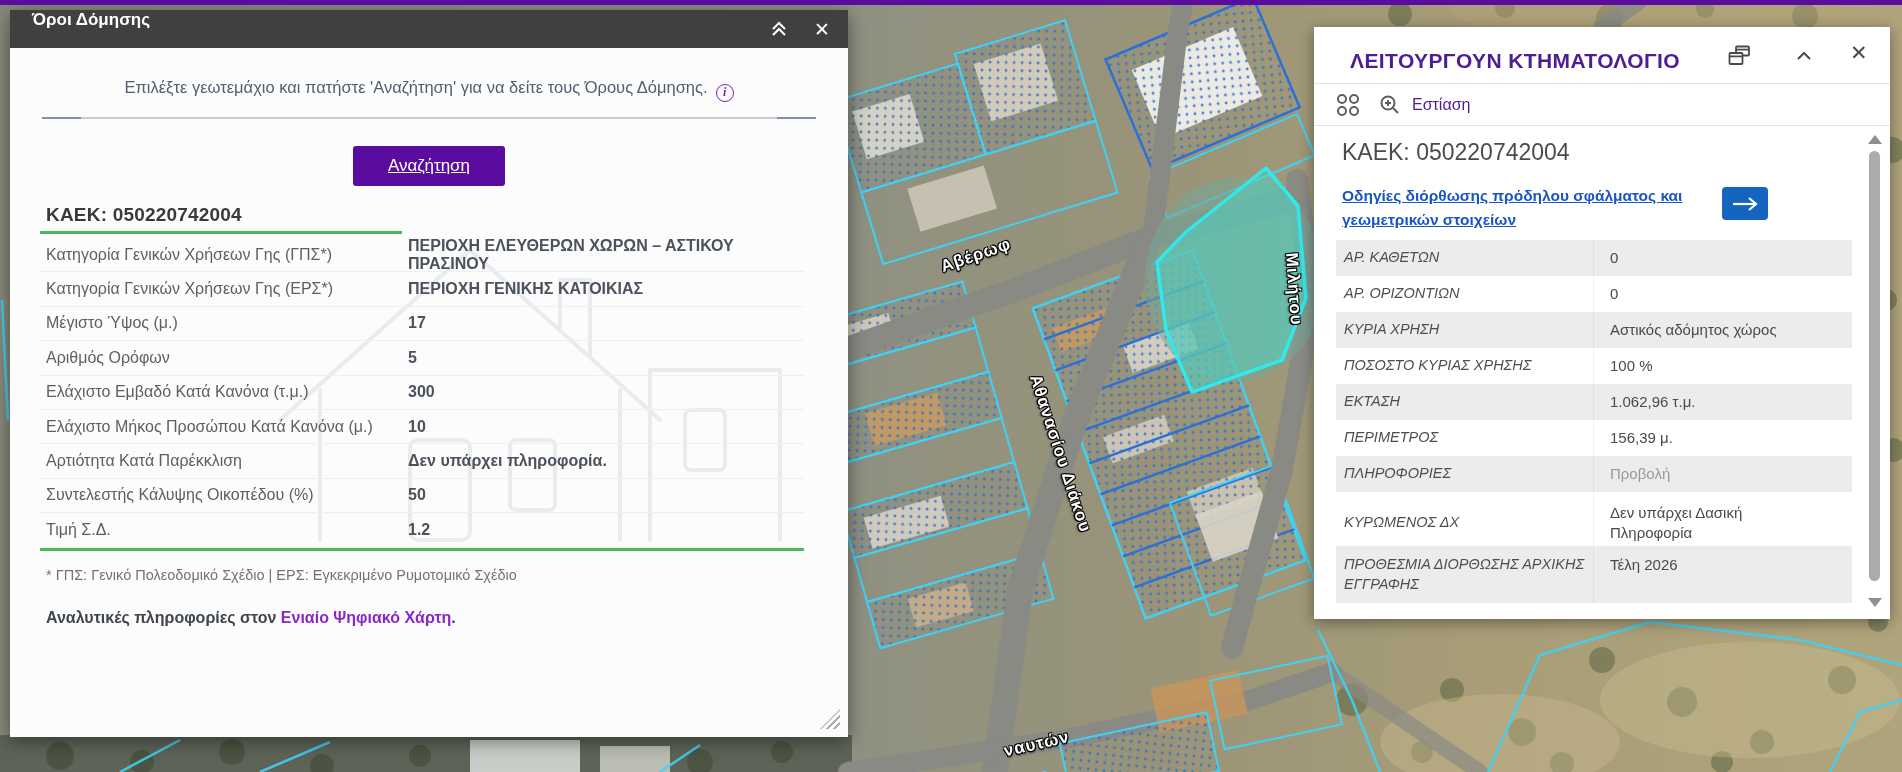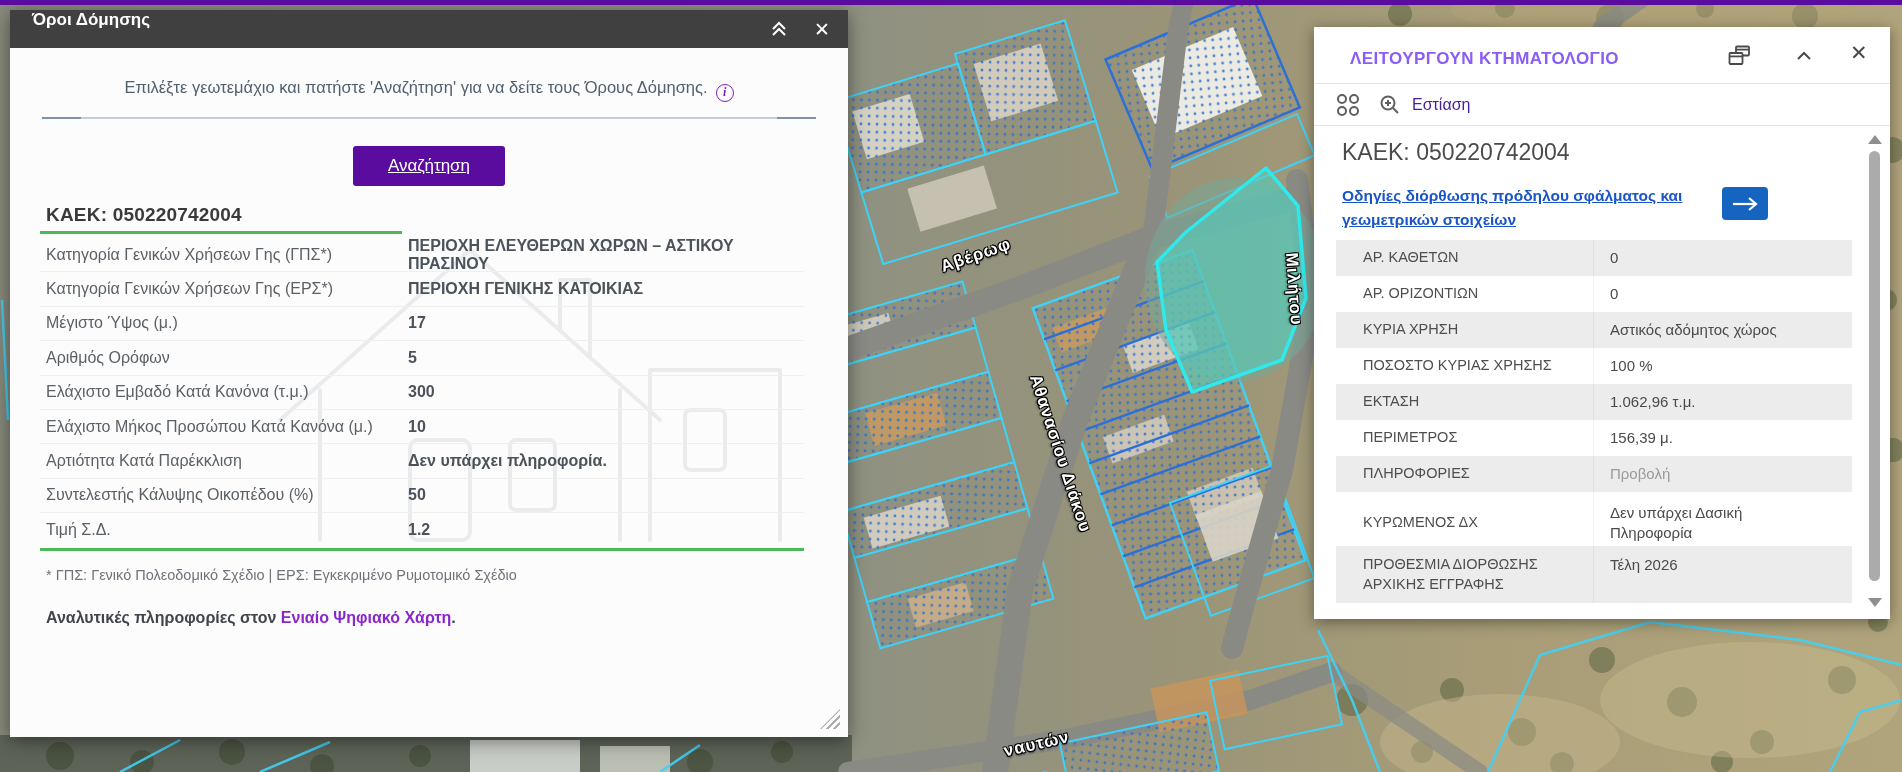--- a/index.html
+++ b/index.html
@@ -53,41 +53,41 @@
   .infoline a{color:#8a27c9;text-decoration:none;font-weight:bold;cursor:pointer;}
 
   .watermark{position:absolute;left:250px;top:200px;z-index:0;opacity:.16;}
   .resize-handle{position:absolute;right:8px;bottom:8px;width:20px;height:20px;cursor:nwse-resize;
      background:repeating-linear-gradient(135deg,transparent 0 3px,#aeaeae 3px 5px);
      clip-path:polygon(100% 0,100% 100%,0 100%);}
 
   
   .rpanel{position:absolute;left:1314px;top:27px;width:576px;height:592px;background:#fff;
           box-shadow:0 3px 14px rgba(0,0,0,.4);z-index:10;}
-  .rtitle{position:absolute;left:36px;top:22px;font-size:17px;font-weight:600;color:#8b5cf6;letter-spacing:.4px;}
+  .rtitle{position:absolute;left:36px;top:22px;font-size:21px;font-weight:600;color:#4c1d95;letter-spacing:.4px;}
   .rhead-divider{position:absolute;left:0;right:0;top:56px;height:1px;background:#e4e4e4;}
   .rtool-divider{position:absolute;left:0;right:0;top:98px;height:1px;background:#e4e4e4;}
   .rprint{position:absolute;left:414px;top:18px;}
   .rcollapse{position:absolute;left:480px;top:22px;}
   .rclose{position:absolute;left:536px;top:14px;font-size:21px;color:#4a4a4a;cursor:pointer;}
   .tb-circles{position:absolute;left:22px;top:66px;}
   .tb-zoom{position:absolute;left:64px;top:66px;}
   .tb-zoom-label{position:absolute;left:98px;top:69px;font-size:16px;color:#4c1d95;}
 
   .rkaek{position:absolute;left:28px;top:112px;font-size:23px;color:#4b4b4b;}
   .rlink{position:absolute;left:28px;top:157px;width:368px;font-size:15.5px;font-weight:bold;
          color:#1a55c8;text-decoration:underline;line-height:1.55;cursor:pointer;}
   .arrow-btn{position:absolute;left:408px;top:160px;width:46px;height:33px;background:#1565c0;border:none;
              border-radius:4px;cursor:pointer;display:flex;align-items:center;justify-content:center;}
 
   .rtable{position:absolute;left:22px;top:213px;width:516px;}
   .rrow{display:flex;align-items:center;font-size:15px;color:#4a4a4a;height:36px;}
   .rrow:nth-child(odd){background:#ececec;}
-  .rrow .rlab{flex:0 0 258px;padding-left:27px;font-size:14.5px;color:#4e4e4e;line-height:1.35;
-              border-right:1px solid rgba(0,0,0,.055);align-self:stretch;display:flex;align-items:inherit;}
+  .rrow .rlab{flex:0 0 258px;padding-left:8px;font-size:14.5px;color:#4e4e4e;line-height:1.35;
+              border-right:1px solid rgba(0,0,0,.055);align-self:stretch;display:flex;align-items:inherit;font-style:italic;}
   .rrow .rval{padding-left:16px;line-height:1.35;}
   .rrow.h54{height:54px;align-items:center;}
   .rrow.h54 .rlab{padding-top:8px;}
   .rrow.h54 .rval{padding-top:8px;}
   .rrow.h57{height:57px;align-items:flex-start;}
   .rrow.h57 .rlab{padding-top:9px;}
   .rrow.h57 .rval{padding-top:9px;}
   .muted{color:#9a9a9a;}
 
   .rscroll{position:absolute;right:8px;top:104px;bottom:8px;width:16px;}

